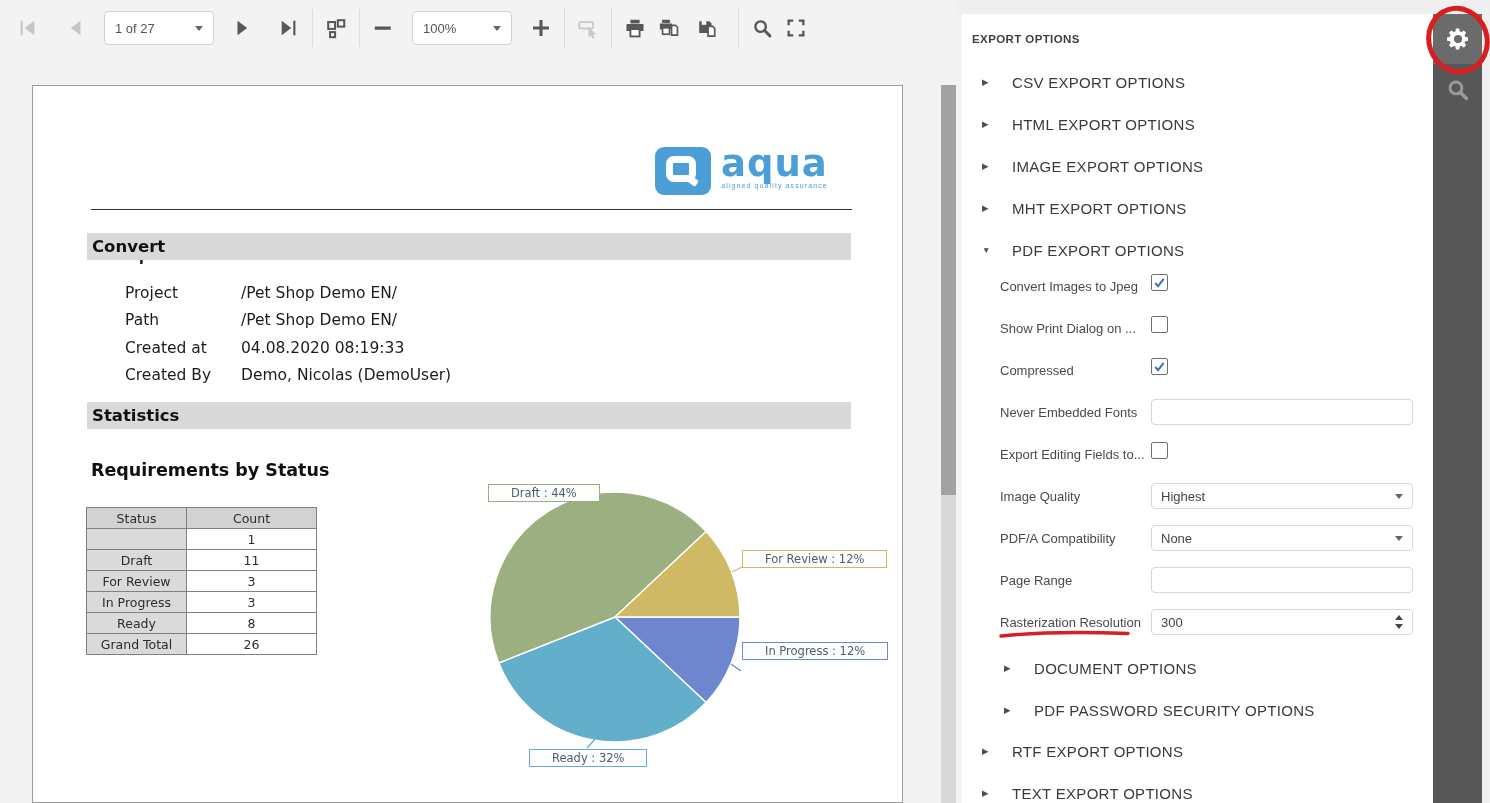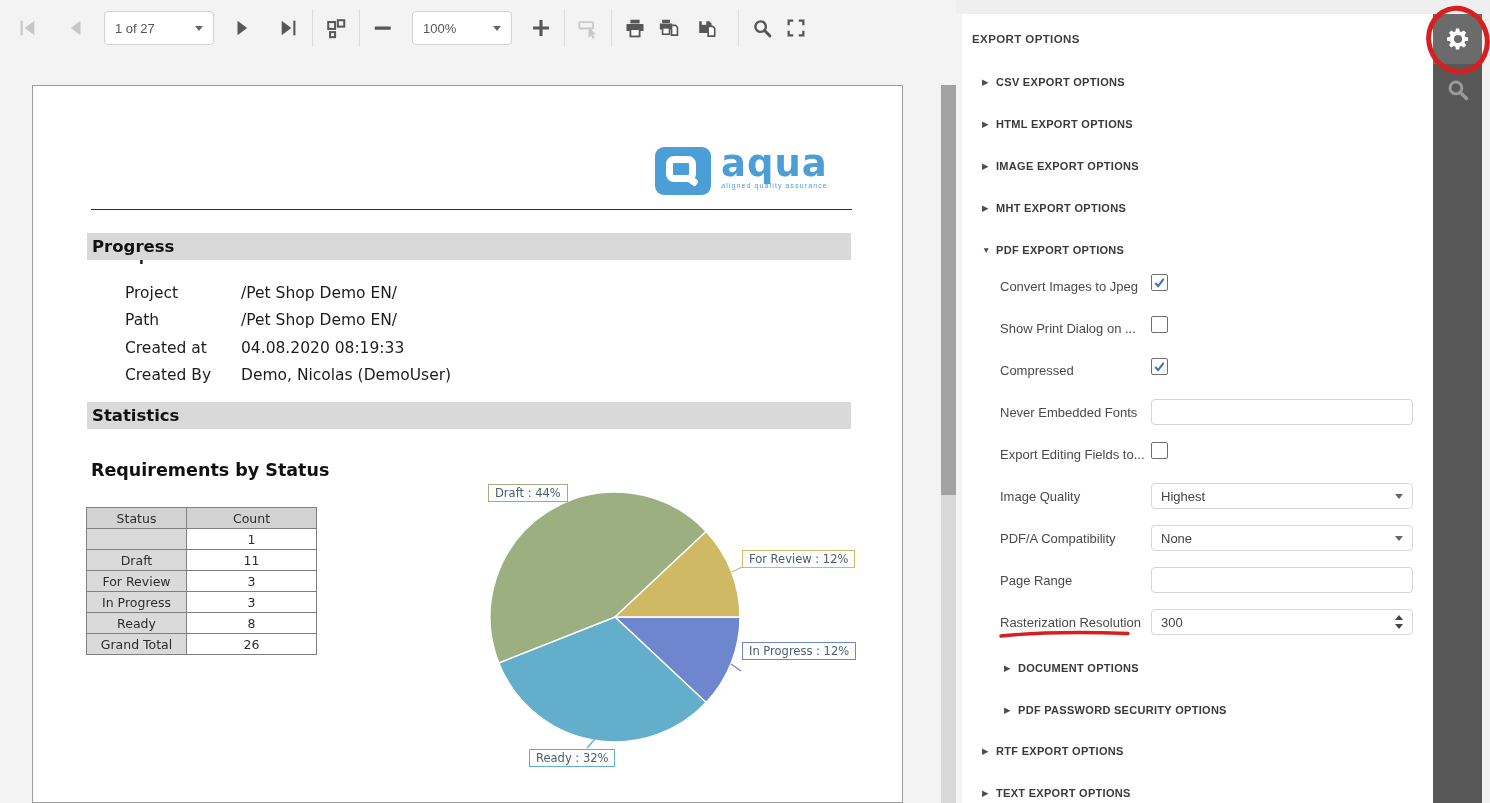--- a/index.html
+++ b/index.html
@@ -46,40 +46,40 @@
   .table-title { position:absolute; left:58px; top:374px; font-size:17.5px; font-weight:600; color:#101010; font-family:"DejaVu Sans", sans-serif; }
 
   table.status-table { position:absolute; left:53px; top:421px; border-collapse:collapse; font-size:12.5px; color:#2c2c2c; font-family:"DejaVu Sans", sans-serif; }
   .status-table td, .status-table th { border:1px solid #808080; text-align:center; height:21px; font-weight:normal; }
   .status-table .col-status { width:100px; background:#dadada; }
   .status-table .col-count { width:130px; background:#fff; }
   .status-table tr.hdr td { background:#d2d2d2; }
 
   
   .chart-wrap { position:absolute; left:423px; top:395px; width:440px; height:390px; }
-  .pie-label { position:absolute; font-size:11.5px; color:#4a5f72; background:#fdfdfd; border:1px solid #999; padding:1px 6px; white-space:nowrap; font-family:"DejaVu Sans", sans-serif; }
+  .pie-label { position:absolute; font-size:11.5px; color:#4a5f72; background:#fdfdfd; border:1px solid #999; padding:1px 22px; white-space:nowrap; font-family:"DejaVu Sans", sans-serif; }
   .lbl-draft { left:455px; top:398px; }
   .lbl-for-review { left:709px; top:464px; }
   .lbl-in-progress { left:709px; top:556px; }
   .lbl-ready { left:496px; top:663px; }
 
   
   .vscrollbar { position:absolute; left:941px; top:85px; width:15px; height:718px; background:#d8d8d8; }
   .vthumb { position:absolute; left:0; top:0; width:15px; height:410px; background:#a2a2a2; }
 
   
   .top-strip { position:absolute; left:956px; top:0; width:534px; height:14px; background:#efefef; }
 
   .panel { position:absolute; left:962px; top:14px; width:471px; height:789px; background:#fff; overflow:hidden; }
   .panel-inner { padding:19px 4px 0 10px; }
   .panel-title { font-size:11.5px; font-weight:bold; color:#3f3f3f; letter-spacing:.4px; height:14px; }
 
   .sect { display:flex; align-items:center; margin-top:28px; margin-left:10px; height:14px; cursor:pointer; }
   .sect .arrow { font-size:8.5px; color:#4d4d4d; width:14px; flex:0 0 auto; }
-  .sect .sect-label { font-size:11px; font-weight:bold; color:#3a3a3a; letter-spacing:.3px; }
+  .sect .sect-label { font-size:15px; font-weight:normal; color:#3a3a3a; letter-spacing:.3px;margin-left:16px; }
   .sect.nested { margin-left:32px; }
 
   .opt-rows { margin-top:16px; }
   .opt-row { position:relative; display:flex; align-items:center; height:26px; margin-bottom:16px; margin-left:28px; }
   .opt-label { width:151px; font-size:13px; color:#4a4a4a; flex:0 0 auto; }
   .checkbox { width:17px; height:17px; border:1px solid #6f6f6f; border-radius:2px; background:#fff; cursor:pointer; position:relative; top:-4px; }
   .checkbox svg { position:absolute; left:1px; top:1px; width:13px; height:13px; visibility:hidden; }
   .checkbox.checked svg { visibility:visible; }
   .ctl { width:262px; height:26px; border:1px solid #d6d6d6; border-radius:4px; background:#fff; display:flex; align-items:center; padding:0 9px; font-size:13px; color:#444; }
   input.ctl { outline:none; }
@@ -207,21 +207,21 @@
           <div class="logo-q"></div>
         </div>
       <div class="logo-text">
         <span class="logo-word">aqua</span>
         <span class="logo-tag">aligned quality assurance</span>
       </div>
     </div>
 
     <div class="doc-rule rule-pos"></div>
 
-    <div class="sec-bar sec-summary">Progress</div>
+    <div class="sec-bar sec-summary">Convert</div>
 
     <div class="summary-grid">
       <div class="sum-row">
         <span class="sum-label">Project</span>
         <span class="sum-value">/Pet Shop Demo EN/</span>
       </div>
       <div class="sum-row">
         <span class="sum-label">Path</span>
         <span class="sum-value">/Pet Shop Demo EN/</span>
       </div>

